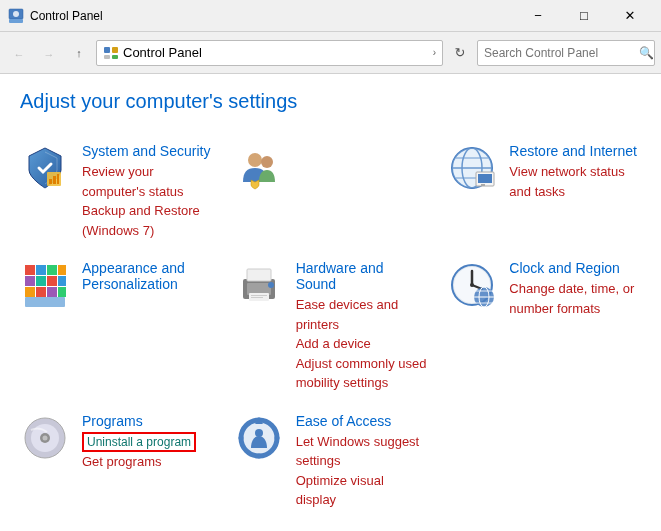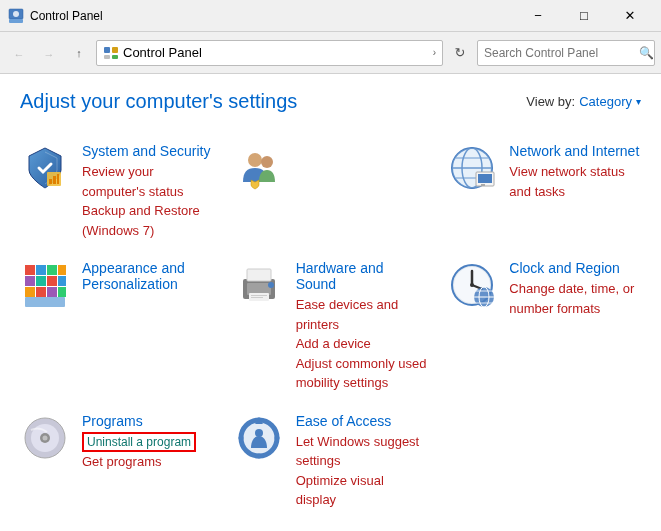--- a/index.html
+++ b/index.html
@@ -87,21 +87,21 @@
     
     .content {
       padding: 16px 20px;
       height: calc(531px - 32px - 42px);
       overflow-y: auto;
     }
 
     
     .content-header {
       display: flex;
-      align-items: center;
+      align-items: flex-start;
       justify-content: space-between;
       margin-bottom: 20px;
     }
     .page-title { font-size: 20px; color: #0066cc; font-weight: normal; }
     .view-by {
       display: flex;
       align-items: center;
       gap: 4px;
       font-size: 13px;
       color: #333;
@@ -199,25 +199,20 @@
 
   <div class="search-box">
     <input type="text" placeholder="Search Control Panel" style="">
     <span class="search-icon">🔍</span>
   </div>
 </div>
 
 <div class="content">
   <div class="content-header">
     <span class="page-title">Adjust your computer's settings</span>
-    <div class="view-by">
-      <span class="view-by-label">View by:</span>
-      <span class="view-by-value">Category</span>
-      <span class="view-by-arrow">▾</span>
-    </div>
   </div>
 
   <div class="items-grid">
 
     <div class="panel-item">
       <div class="panel-item-icon">
         <svg width="48" height="48" viewBox="0 0 48 48">
           <defs>
             <linearGradient id="shieldGrad" x1="0%" y1="0%" x2="100%" y2="100%">
               <stop offset="0%" style="stop-color:#5b9bd5"></stop>
@@ -266,21 +261,21 @@
           <line x1="8" y1="14" x2="40" y2="14" stroke="#4a7fc1" stroke-width="1"></line>
           <line x1="8" y1="34" x2="40" y2="34" stroke="#4a7fc1" stroke-width="1"></line>
           <circle cx="24" cy="24" r="20" fill="#b0d0f0" opacity="0.3"></circle>
 
           <rect x="28" y="28" width="18" height="14" rx="1" fill="#f5f5f5" stroke="#aaa" stroke-width="1"></rect>
           <rect x="30" y="30" width="14" height="9" fill="#4a7fc1"></rect>
           <rect x="33" y="40" width="4" height="2" fill="#aaa"></rect>
         </svg>
       </div>
       <div class="panel-item-text">
-        <div class="panel-item-title">Network and Internet</div>
+        <div class="panel-item-title">Restore and Internet</div>
         <div class="panel-item-links">
           <a>View network status and tasks</a>
         </div>
       </div>
     </div>
 
     <div class="panel-item">
       <div class="panel-item-icon">
         <svg width="48" height="48" viewBox="0 0 48 48">
 

